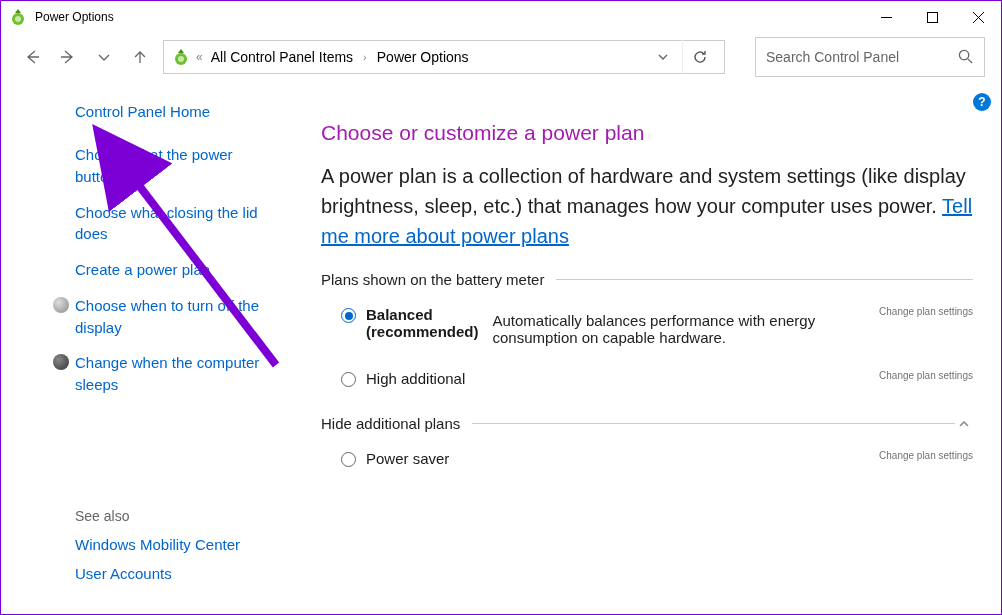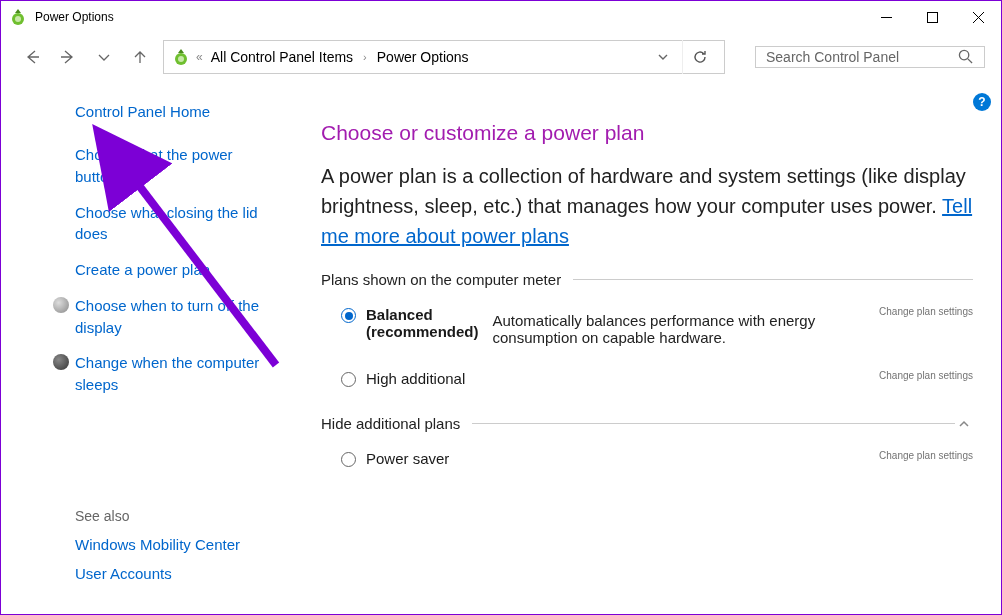--- a/index.html
+++ b/index.html
@@ -17,21 +17,21 @@
   .nav-btn { width: 26px; height: 26px; display: flex; align-items: center; justify-content: center; color: #666; }
   .nav-btn svg { width: 16px; height: 16px; stroke: currentColor; stroke-width: 1.3; fill: none; }
   .breadcrumb-box { flex: 1; height: 34px; border: 1px solid #ccc; display: flex; align-items: center; padding: 0 8px; gap: 6px; font-size: 14px; color: #000; }
   .breadcrumb-box .leading-chev { color: #888; font-size: 12px; margin-right: 2px; }
   .breadcrumb-box .crumb { font-size: 14px; }
   .breadcrumb-box .sep { color: #888; font-size: 11px; padding: 0 4px; }
   .refresh-btn { width: 34px; height: 34px; display: flex; align-items: center; justify-content: center; border-left: 1px solid #eee; }
   .refresh-btn svg { width: 16px; height: 16px; stroke: #555; stroke-width: 1.4; fill: none; }
   .dropdown-btn { width: 26px; display:flex; align-items:center; justify-content:center; }
   .dropdown-btn svg { width:12px;height:12px;stroke:#666;stroke-width:1.4;fill:none; }
-  .searchbox { width: 230px; height: 22px; border: 1px solid #ccc; display: flex; align-items: center; padding: 0 10px; margin-left: 20px; }
+  .searchbox { width: 230px; height: 40px; border: 1px solid #ccc; display: flex; align-items: center; padding: 0 10px; margin-left: 20px; }
   .searchbox input { flex: 1; border: none; outline: none; font-size: 14px; color: #555; background: transparent; }
   .searchbox input::placeholder { color: #666; }
   .searchbox .sicon { width: 16px; height: 16px; }
   .searchbox .sicon svg { width:15px;height:15px;stroke:#666;stroke-width:1.4;fill:none; }
   
   .body { flex: 1; display: flex; overflow: hidden; position: relative; }
   .help-badge { position: absolute; top: 12px; right: 10px; width: 18px; height: 18px; border-radius: 50%; background: #0078d7; color: #fff; font-size: 12px; font-weight: bold; display:flex;align-items:center;justify-content:center; }
   .sidebar { width: 246px; padding: 22px 12px 20px 30px; display: flex; flex-direction: column; font-size: 15px; margin-left: 44px; }
   .sidebar a.cp-home { color: #0066cc; text-decoration: none; margin-bottom: 24px; display: block; }
   .side-item { color: #0066cc; text-decoration: none; display: flex; align-items: flex-start; gap: 6px; margin-bottom: 14px; line-height: 1.45; position: relative; }
@@ -183,21 +183,21 @@
       </div>
     </div>
 
     <div class="main">
       <h1>Choose or customize a power plan</h1>
       <p class="desc">
         <span>A power plan is a collection of hardware and system settings (like display brightness, sleep, etc.) that manages how your computer uses power. </span><a>Tell me more about power plans</a>
       </p>
 
       <div class="section-hdr">
-        <span>Plans shown on the computer meter</span>
+        <span>Plans shown on the battery meter</span>
         <span class="line"></span>
       </div>
 
       <div class="plan-row">
         <div class="plan-left">
           <span class="radio checked"></span>
           <div class="plan-col">
             <span class="plan-title bold">Balanced (recommended)</span>
             <span class="plan-sub">Automatically balances performance with energy consumption on capable hardware.</span>
           </div>

